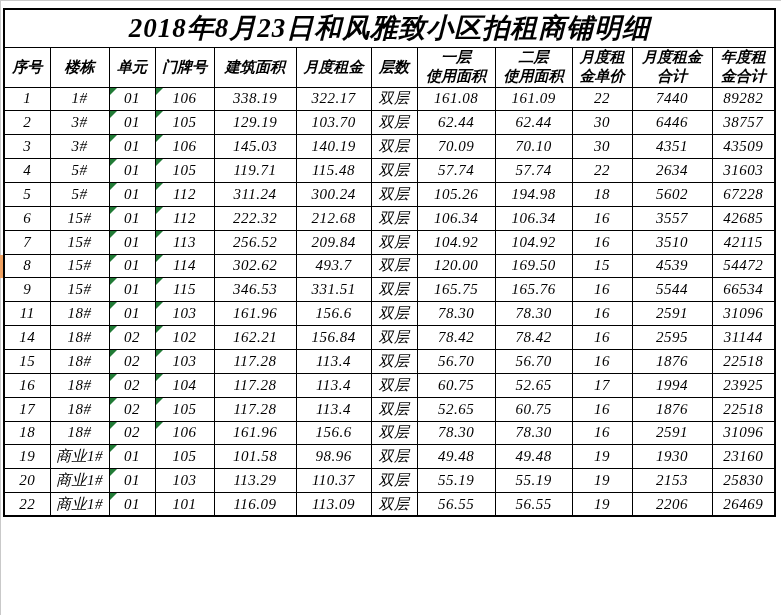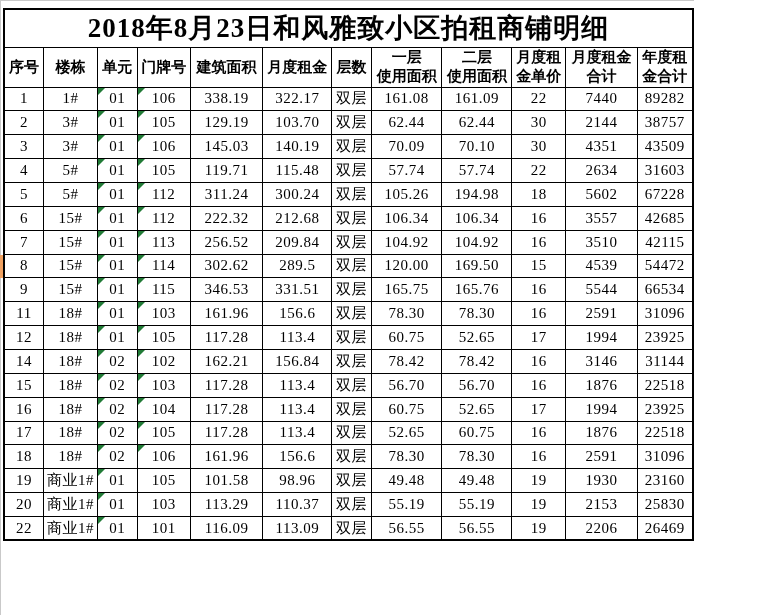--- a/index.html
+++ b/index.html
@@ -1,24 +1,25 @@
 <!DOCTYPE html>
 <html style="--flag-green: #217b36;"><head>
 <meta charset="utf-8">
 <style>
   :root { --flag-green: #217b36; }
   html, body { margin: 0; padding: 0; background: #fff; }
   .sheet {
     position: relative;
-    width: 694px;
+    width: 781px;
     height: 615px;
     background: #ffffff;
     overflow: hidden;
     font-family: "Liberation Serif", "DejaVu Serif", serif;
     color: #000;
+    font-style: italic;
   }
   .edge-top { position: absolute; top: 0; left: 0; width: 781px; height: 1px; background: #c9c9c9; }
   .edge-left { position: absolute; top: 0; left: 0; width: 1px; height: 615px; background: #c9c9c9; }
   .row8-marker { position: absolute; left: 0; top: 255px; width: 3px; height: 23px; background: #f0a161; }
 
   table.grid {
     position: absolute;
     left: 3px;
     top: 8px;
     border-collapse: collapse;
@@ -167,21 +168,21 @@
           <td>2</td>
           <td>3#</td>
           <td class="flag">01</td>
           <td class="flag">105</td>
           <td>129.19</td>
           <td>103.70</td>
           <td>双层</td>
           <td>62.44</td>
           <td>62.44</td>
           <td>30</td>
-          <td>2144</td>
+          <td>6446</td>
           <td>38757</td>
         </tr>
         <tr>
           <td>3</td>
           <td>3#</td>
           <td class="flag">01</td>
           <td class="flag">106</td>
           <td>145.03</td>
           <td>140.19</td>
           <td>双层</td>
@@ -246,21 +247,21 @@
           <td>16</td>
           <td>3510</td>
           <td>42115</td>
         </tr>
         <tr>
           <td>8</td>
           <td>15#</td>
           <td class="flag">01</td>
           <td class="flag">114</td>
           <td>302.62</td>
-          <td>289.5</td>
+          <td>493.7</td>
           <td>双层</td>
           <td>120.00</td>
           <td>169.50</td>
           <td>15</td>
           <td>4539</td>
           <td>54472</td>
         </tr>
         <tr>
           <td>9</td>
           <td>15#</td>
@@ -283,76 +284,62 @@
           <td>161.96</td>
           <td>156.6</td>
           <td>双层</td>
           <td>78.30</td>
           <td>78.30</td>
           <td>16</td>
           <td>2591</td>
           <td>31096</td>
         </tr>
         <tr>
-          <td>12</td>
-          <td>18#</td>
-          <td class="flag">01</td>
-          <td class="flag">105</td>
+          <td>14</td>
+          <td>18#</td>
+          <td class="flag">02</td>
+          <td class="flag">102</td>
+          <td>162.21</td>
+          <td>156.84</td>
+          <td>双层</td>
+          <td>78.42</td>
+          <td>78.42</td>
+          <td>16</td>
+          <td>2595</td>
+          <td>31144</td>
+        </tr>
+        <tr>
+          <td>15</td>
+          <td>18#</td>
+          <td class="flag">02</td>
+          <td class="flag">103</td>
+          <td>117.28</td>
+          <td>113.4</td>
+          <td>双层</td>
+          <td>56.70</td>
+          <td>56.70</td>
+          <td>16</td>
+          <td>1876</td>
+          <td>22518</td>
+        </tr>
+        <tr>
+          <td>16</td>
+          <td>18#</td>
+          <td class="flag">02</td>
+          <td class="flag">104</td>
           <td>117.28</td>
           <td>113.4</td>
           <td>双层</td>
           <td>60.75</td>
           <td>52.65</td>
           <td>17</td>
           <td>1994</td>
           <td>23925</td>
         </tr>
         <tr>
-          <td>14</td>
-          <td>18#</td>
-          <td class="flag">02</td>
-          <td class="flag">102</td>
-          <td>162.21</td>
-          <td>156.84</td>
-          <td>双层</td>
-          <td>78.42</td>
-          <td>78.42</td>
-          <td>16</td>
-          <td>3146</td>
-          <td>31144</td>
-        </tr>
-        <tr>
-          <td>15</td>
-          <td>18#</td>
-          <td class="flag">02</td>
-          <td class="flag">103</td>
-          <td>117.28</td>
-          <td>113.4</td>
-          <td>双层</td>
-          <td>56.70</td>
-          <td>56.70</td>
-          <td>16</td>
-          <td>1876</td>
-          <td>22518</td>
-        </tr>
-        <tr>
-          <td>16</td>
-          <td>18#</td>
-          <td class="flag">02</td>
-          <td class="flag">104</td>
-          <td>117.28</td>
-          <td>113.4</td>
-          <td>双层</td>
-          <td>60.75</td>
-          <td>52.65</td>
-          <td>17</td>
-          <td>1994</td>
-          <td>23925</td>
-        </tr>
-        <tr>
           <td>17</td>
           <td>18#</td>
           <td class="flag">02</td>
           <td class="flag">105</td>
           <td>117.28</td>
           <td>113.4</td>
           <td>双层</td>
           <td>52.65</td>
           <td>60.75</td>
           <td>16</td>

